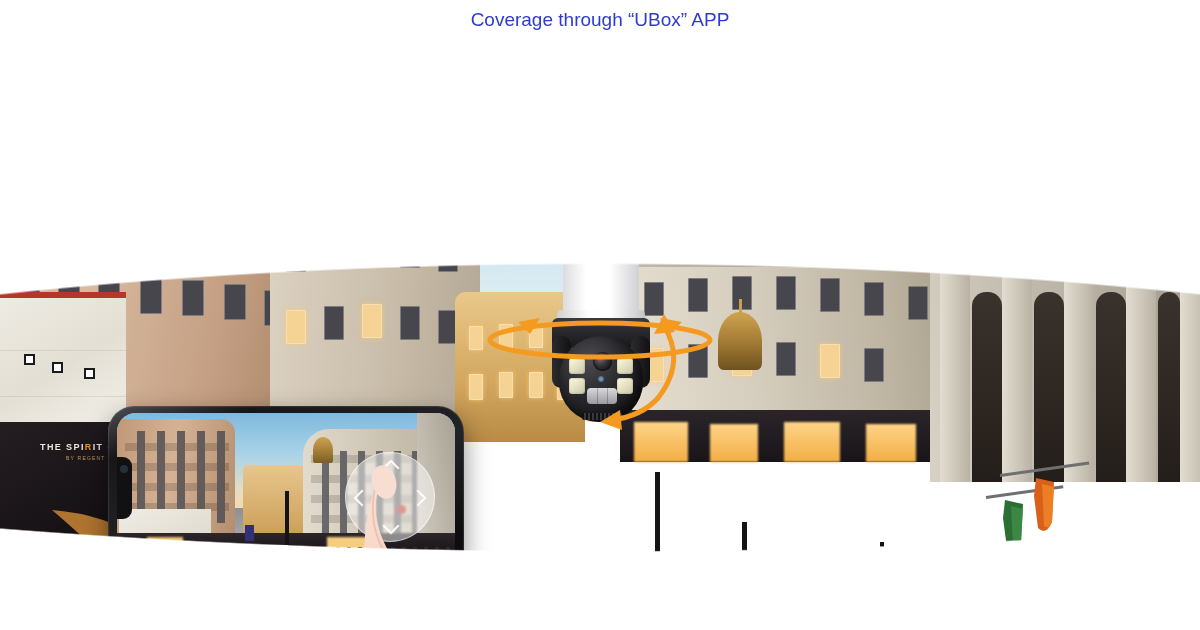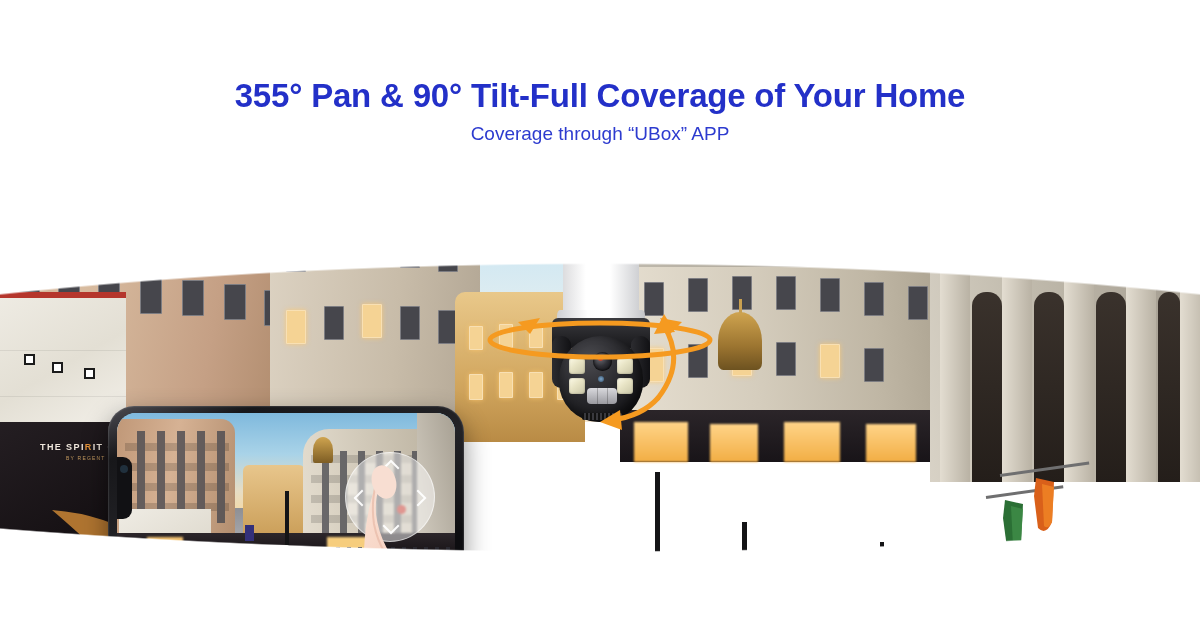--- a/index.html
+++ b/index.html
@@ -427,17 +427,16 @@
 
         <path d="M26 150 Q10 176 14 206 Q18 238 44 262 L112 262 Q90 226 76 196 Q60 164 48 146 Q36 136 26 150 Z" fill="url(#skin2)"></path>
         <ellipse cx="30" cy="168" rx="13" ry="16" fill="#f6dacd" transform="rotate(-28 30 168)"></ellipse>
         <path d="M132 170 Q168 190 196 224 Q216 248 218 262 L176 262 Q180 232 164 208 Q146 186 128 176 Z" fill="url(#skin2)" opacity=".95"></path>
       </svg>
 
     </div>
   </div>
 
   <div class="headline-area">
-    <div class="headline">355° Pan &amp; 90° Tilt-Full Coverage of Your Home</div>
     <div class="subhead">Coverage through “UBox” APP</div>
   </div>
 
 </div>
 
 </body></html>

